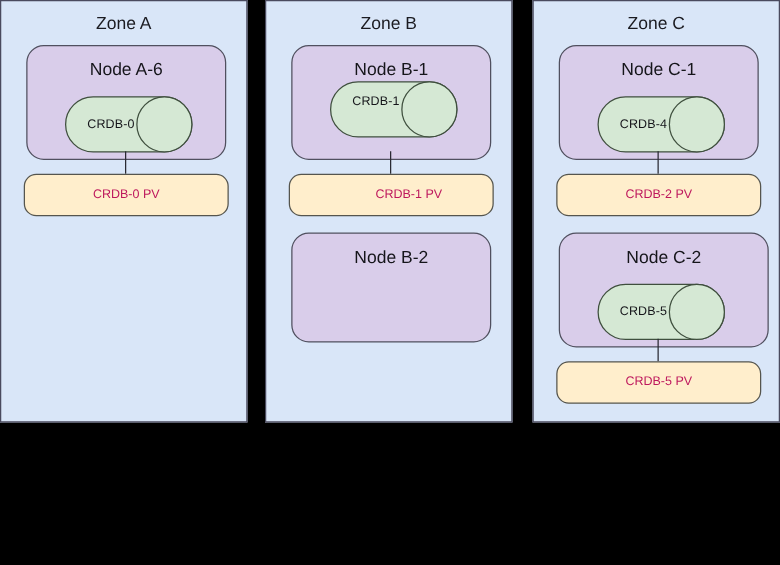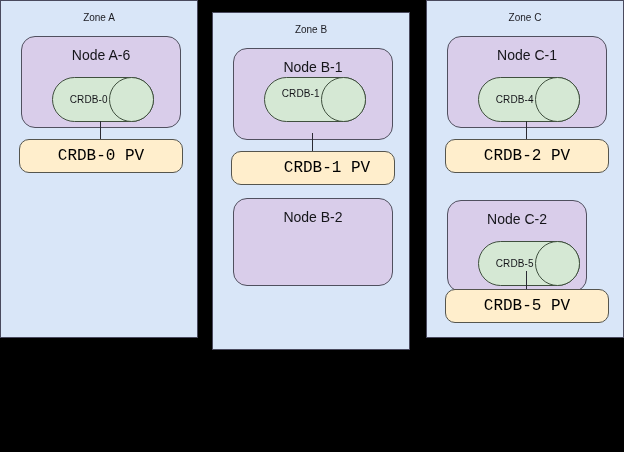--- a/index.html
+++ b/index.html
@@ -21,21 +21,21 @@
     background: #d9e6f8;
     border: 1px solid #4a4a5e;
     box-sizing: border-box;
   }
   .zone-title {
     position: absolute;
     left: 0;
     right: 0;
     top: 8px;
     text-align: center;
-    font-size: 10px;
+    font-size: 14px;
     color: #1b1b21;
     line-height: 18px;
   }
   .node {
     position: absolute;
     background: #d9cdea;
     border: 1px solid #50505f;
     border-radius: 14px;
     box-sizing: border-box;
   }
@@ -53,24 +53,23 @@
     position: absolute;
     background: #ffeecc;
     border: 1px solid #55554e;
     border-radius: 10px;
     box-sizing: border-box;
     display: flex;
     align-items: center;
     justify-content: center;
   }
   .pv-label {
-    font-size: 16px;
-    color: #000000;
+    font-size: 10px;
+    color: #be185d;
     line-height: 18px;
-    font-family: Liberation Mono, monospace;
   }
   
   .db {
     position: absolute;
   }
   .db svg {
     display: block;
     overflow: visible;
   }
   .db-label {
@@ -112,21 +111,21 @@
       </div>
     </div>
 
     <div class="connector" style="left:99px; top:120px; height:18px;"></div>
 
     <div class="pv" style="left:18px; top:138px; width:164px; height:34px;">
       <span class="pv-label">CRDB-0 PV</span>
     </div>
   </div>
 
-  <div class="zone" style="left:212px; top:0px; width:198px; height:338px;margin-top:12px;">
+  <div class="zone" style="left:212px; top:0px; width:198px; height:338px;">
     <div class="zone-title">Zone B</div>
 
     <div class="node" style="left:20px; top:35px; width:160px; height:92px;padding-left:28px;">
       <div class="node-title">Node B-1</div>
       <div class="db" style="left:30px; top:28px; width:102px; height:33px;">
         <svg width="102" height="45" viewBox="0 0 102 45" aria-hidden="true">
           <path d="M22.5,0.5 H79.5 A22,22 0 0 1 79.5,44.5 H22.5 A22,22 0 0 1 22.5,0.5 Z" fill="#d5e8d4" stroke="#3f4f3e" stroke-width="1"></path>
           <ellipse cx="79.5" cy="22.5" rx="22" ry="22" fill="#d5e8d4" stroke="#3f4f3e" stroke-width="1"></ellipse>
         </svg>
         <div class="db-label">CRDB-1</div>
@@ -157,21 +156,21 @@
         <div class="db-label">CRDB-4</div>
       </div>
     </div>
 
     <div class="connector" style="left:99px; top:120px; height:18px;"></div>
 
     <div class="pv" style="left:18px; top:138px; width:164px; height:34px;">
       <span class="pv-label">CRDB-2 PV</span>
     </div>
 
-    <div class="node" style="left:20px; top:199px; width:140px; height:92px;">
+    <div class="node" style="left:20px; top:185px; width:168px; height:92px;">
       <div class="node-title">Node C-2</div>
       <div class="db" style="left:30px; top:40px; width:102px; height:45px;text-align:center;">
         <svg width="102" height="45" viewBox="0 0 102 45" aria-hidden="true">
           <path d="M22.5,0.5 H79.5 A22,22 0 0 1 79.5,44.5 H22.5 A22,22 0 0 1 22.5,0.5 Z" fill="#d5e8d4" stroke="#3f4f3e" stroke-width="1"></path>
           <ellipse cx="79.5" cy="22.5" rx="22" ry="22" fill="#d5e8d4" stroke="#3f4f3e" stroke-width="1"></ellipse>
         </svg>
         <div class="db-label">CRDB-5</div>
       </div>
     </div>
 

